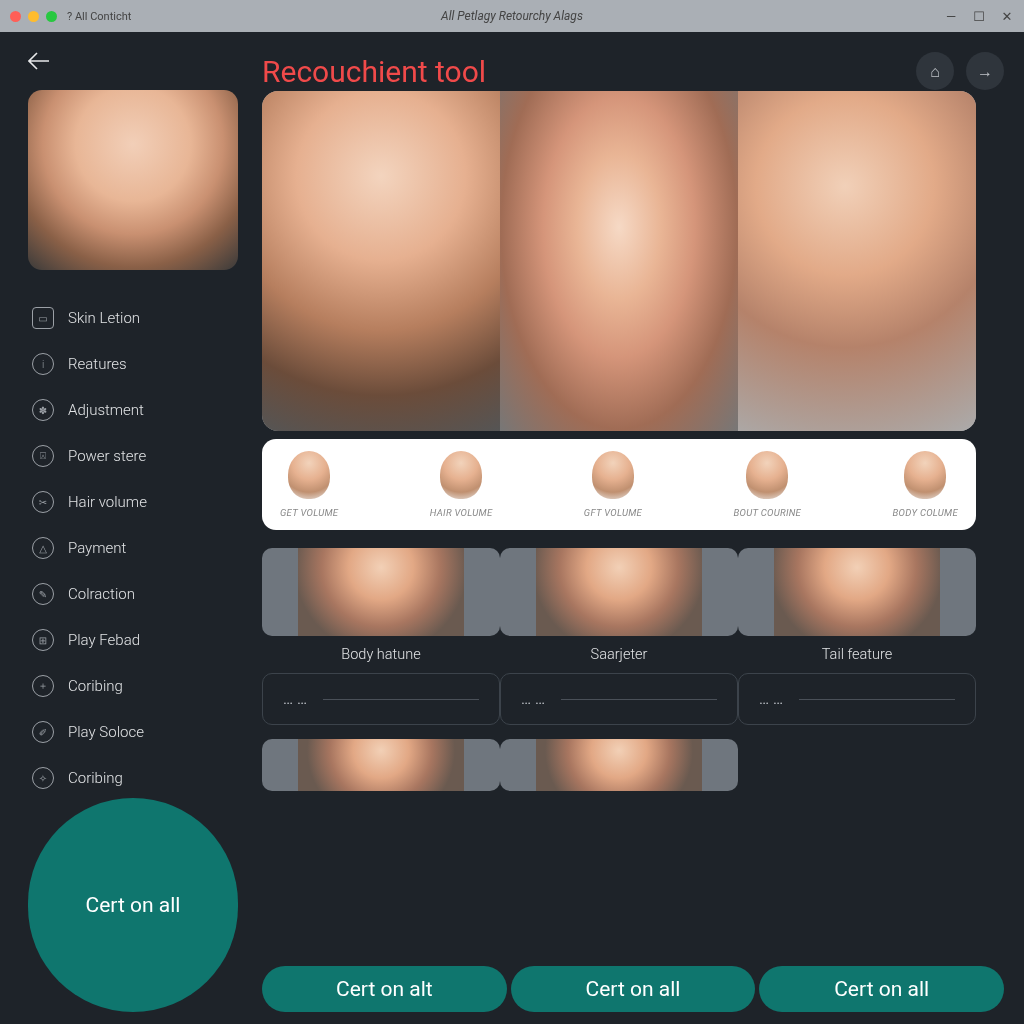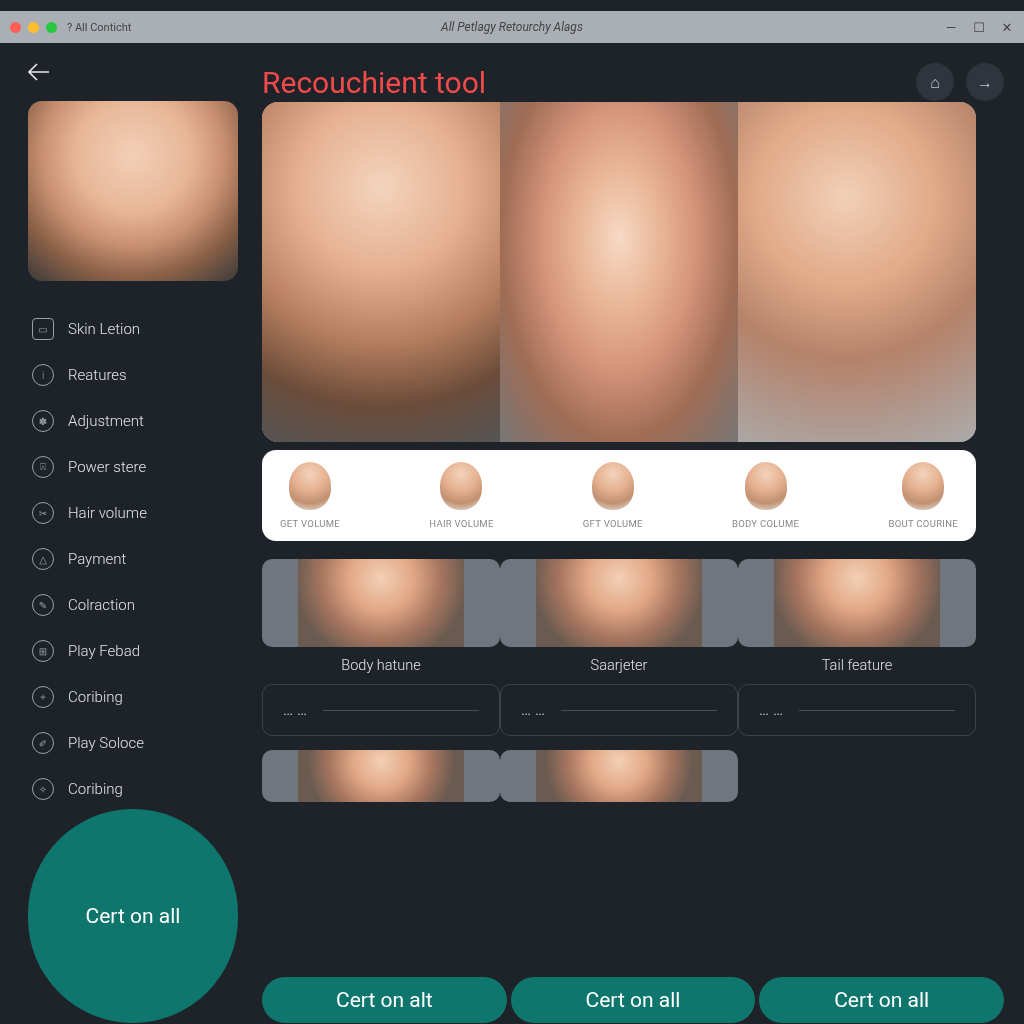--- a/index.html
+++ b/index.html
@@ -1,19 +1,19 @@
 <!DOCTYPE html>
 <html><head>
 <meta charset="utf-8">
 <style>
 * { margin: 0; padding: 0; box-sizing: border-box; font-family: -apple-system, BlinkMacSystemFont, "Segoe UI", Roboto, sans-serif; }
 body { width: 1024px; height: 1024px; background: #1e2329; overflow: hidden; }
 
 
-.titlebar { height: 28px; background: #aaafb5; display: flex; align-items: center; padding: 16px 10px; position: relative; margin-top: 11px; }
+.titlebar { height: 28px; background: #aaafb5; display: flex; align-items: center; padding: 16px 10px; position: relative; }
 .traffic-lights { display: flex; gap: 7px; }
 .traffic-light { width: 11px; height: 11px; border-radius: 50%; }
 .tl-red { background: #ff5f57; }
 .tl-yellow { background: #febc2e; }
 .tl-green { background: #28c840; }
 .titlebar-left { margin-left: 10px; font-size: 11px; color: #444; }
 .titlebar-center { position: absolute; left: 50%; transform: translateX(-50%); font-size: 12px; color: #444; font-style: italic; }
 .titlebar-right { margin-left: auto; display: flex; gap: 14px; color: #444; font-size: 13px; }
 .win-btn { width: 14px; text-align: center; cursor: default; }
 
@@ -41,21 +41,21 @@
 .header-actions { margin-left: auto; display: flex; gap: 12px; }
 .circ-btn { width: 38px; height: 38px; border-radius: 50%; background: #2f353c; display: flex; align-items: center; justify-content: center; color: #bfc3c8; font-size: 16px; cursor: pointer; }
 
 
 .hero { width: 714px; height: 340px; border-radius: 16px; overflow: hidden; display: flex; background: #9fa3a8; }
 .hero-panel { flex: 1; background: radial-gradient(circle at 50% 25%, #f3d4be 0%, #e6b090 30%, #b67e5e 55%, #6b4c3a 78%, #555 100%); }
 .hero-panel.p2 { background: radial-gradient(ellipse at 50% 40%, #f6d9c5 0%, #e9b595 25%, #d5957a 45%, #a06c55 70%, #777 100%); }
 .hero-panel.p3 { background: radial-gradient(circle at 45% 28%, #f1d0b8 0%, #e2aa88 32%, #b5826a 58%, #ababab 100%); }
 
 
-.preset-strip { width: 714px; background: #fff; border-radius: 14px; margin-top: 8px; padding: 12px 18px; display: flex; justify-content: space-between; }
+.preset-strip { width: 714px; background: #fff; border-radius: 14px; margin-top: 8px; padding: 12px 18px; display: flex; justify-content: space-between; font-style: italic; }
 .preset { display: flex; flex-direction: column; align-items: center; gap: 8px; cursor: pointer; }
 .preset-avatar { width: 42px; height: 48px; background: radial-gradient(circle at 50% 25%, #f2d3bb 0%, #e6b190 40%, #c09070 70%, #eee 100%); border-radius: 50% 50% 45% 45%; }
 .preset-label { font-size: 9.5px; color: #888; letter-spacing: 0.3px; }
 
 
 .cards-row { display: flex; margin-top: 18px; width: 714px; }
 .card-col { flex: 1; display: flex; flex-direction: column; gap: 10px; }
 .card-img { height: 88px; border-radius: 10px; background: #6f767e; overflow: hidden; display: flex; align-items: center; justify-content: center; cursor: pointer; }
 .card-img-inner { width: 70%; height: 100%; background: radial-gradient(circle at 50% 22%, #f2d0b6 0%, #e2a885 30%, #a87660 55%, #6a5a50 80%); }
 .card-label { text-align: center; color: #e1e3e5; font-size: 14.5px; font-weight: 300; }
@@ -181,25 +181,25 @@
       <div class="preset">
         <div class="preset-avatar"></div>
         <span class="preset-label">HAIR VOLUME</span>
       </div>
       <div class="preset">
         <div class="preset-avatar"></div>
         <span class="preset-label">GFT VOLUME</span>
       </div>
       <div class="preset">
         <div class="preset-avatar"></div>
+        <span class="preset-label">BOUT COURINE</span>
+      </div>
+      <div class="preset">
+        <div class="preset-avatar"></div>
         <span class="preset-label">BODY COLUME</span>
-      </div>
-      <div class="preset">
-        <div class="preset-avatar"></div>
-        <span class="preset-label">BOUT COURINE</span>
       </div>
     </div>
 
     <div class="cards-row">
       <div class="card-col">
         <div class="card-img">
             <div class="card-img-inner"></div>
           </div>
         <div class="card-label">Body hatune</div>
         <div class="slider-box">

